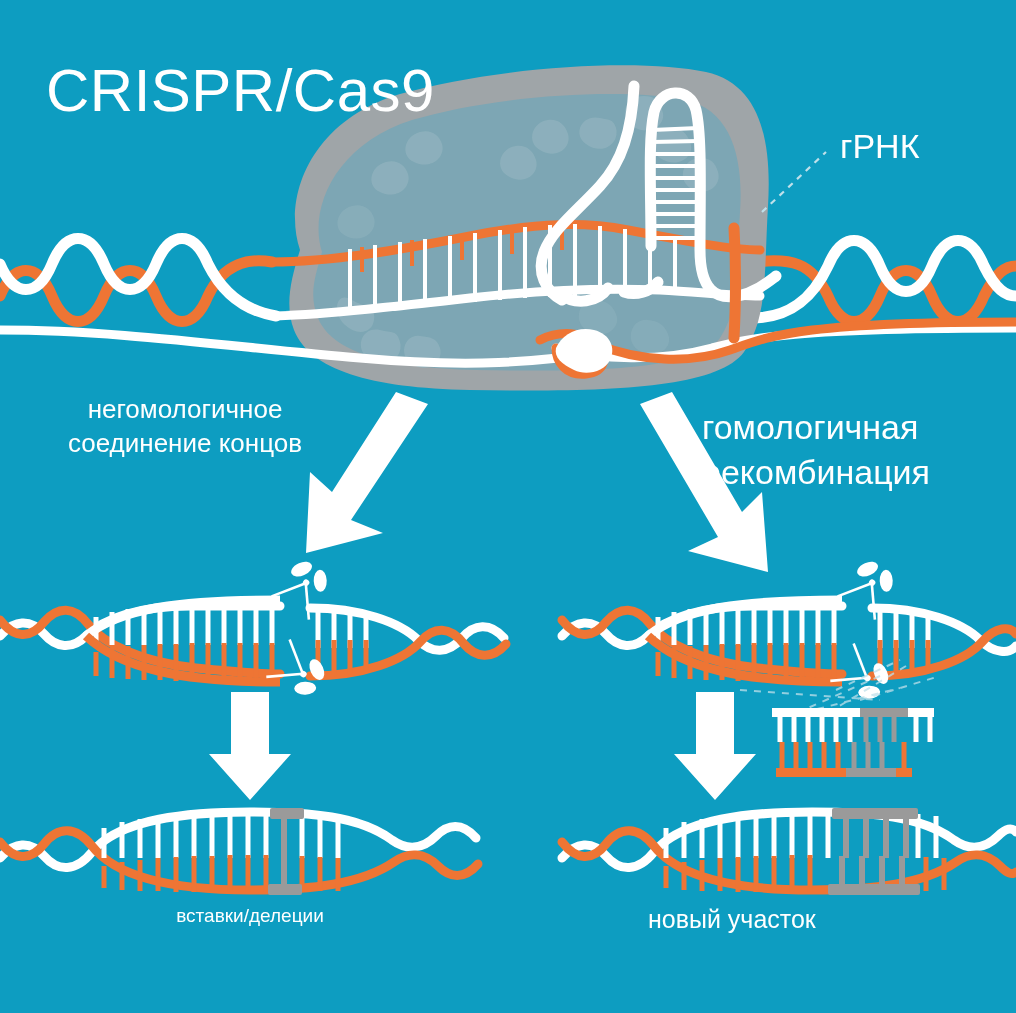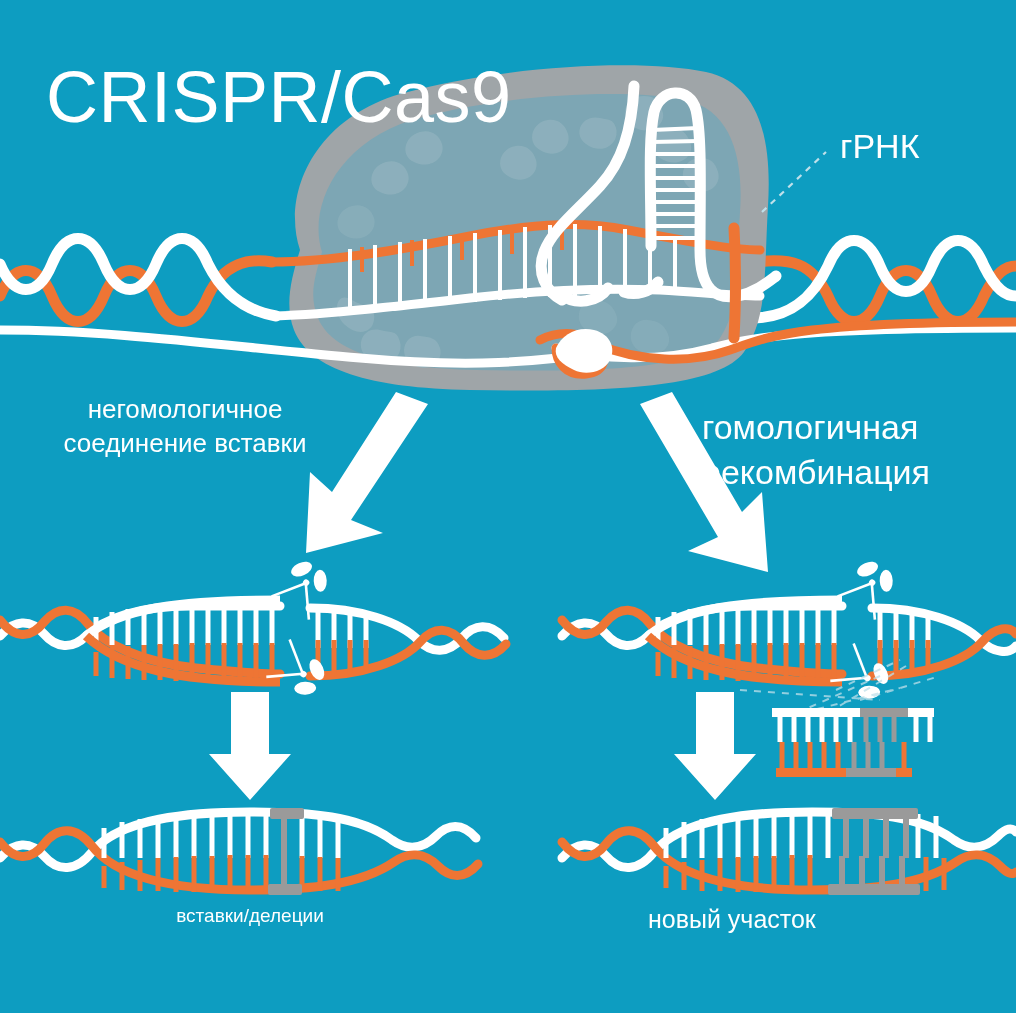--- a/index.html
+++ b/index.html
@@ -1,20 +1,20 @@
 <!DOCTYPE html>
 <html><head>
 <meta charset="utf-8">
 <style>
   html,body{margin:0;padding:0;background:#0d9dc1;}
   body{font-family:"Liberation Sans",sans-serif;}
   #stage{position:relative;width:1016px;height:1013px;background:#0d9dc1;overflow:hidden;}
   #stage svg{position:absolute;left:0;top:0;}
   .txt{position:absolute;color:#ffffff;font-family:"Liberation Sans",sans-serif;white-space:pre;}
-  #title{left:46px;top:56px;font-size:72px;font-weight:300;letter-spacing:0.5px;}
+  #title{left:46px;top:56px;font-size:60px;font-weight:300;letter-spacing:0.5px;}
   #grna-label{left:840px;top:127px;font-size:34px;font-weight:400;}
   #nhej-label{left:30px;top:392px;font-size:26px;font-weight:400;text-align:center;width:310px;line-height:1.32;}
   #hr-label{left:702px;top:405px;font-size:34px;font-weight:400;width:300px;line-height:1.32;}
   #indel-caption{left:70px;top:905px;font-size:19px;width:360px;text-align:center;}
   #newseg-caption{left:648px;top:905px;font-size:25px;width:330px;text-align:left;}
 </style>
 </head>
 <body>
 
 <div id="stage">
@@ -393,19 +393,19 @@
           <line x1="882" y1="856" x2="882" y2="890"></line>
           <line x1="902" y1="856" x2="902" y2="890"></line>
         </g>
       </g>
     </g>
   </svg>
 
   <div class="txt" id="title">CRISPR/Cas9</div>
   <div class="txt" id="grna-label">гРНК</div>
   <div class="txt" id="nhej-label">негомологичное
-соединение вставки</div>
+соединение концов</div>
   <div class="txt" id="hr-label">гомологичная
 рекомбинация</div>
   <div class="txt" id="indel-caption">вставки/делеции</div>
   <div class="txt" id="newseg-caption">новый участок</div>
 
 </div>
 
 </body></html>

